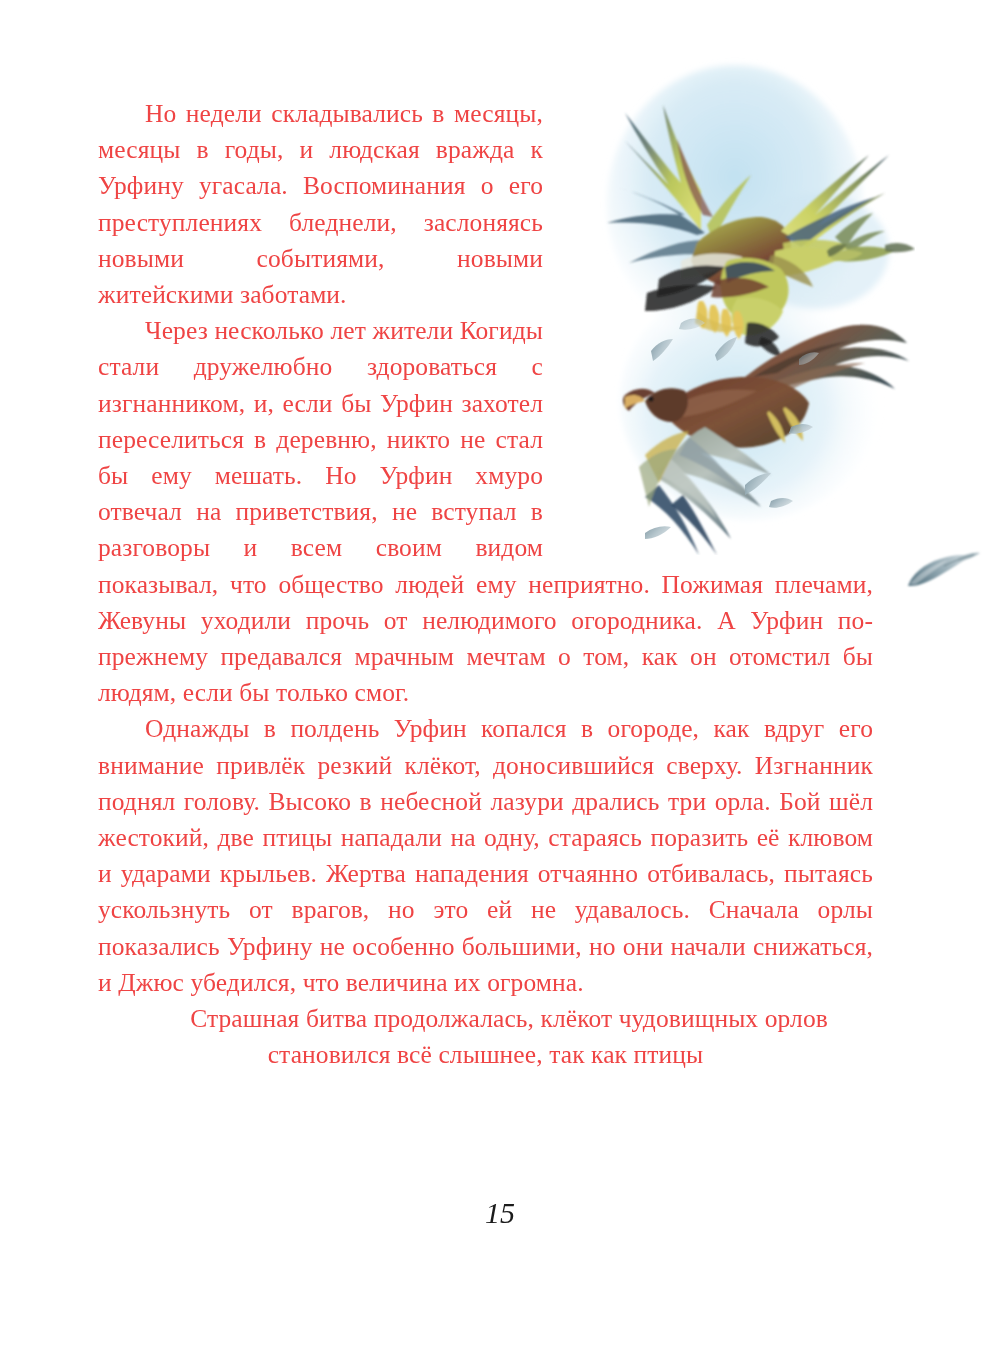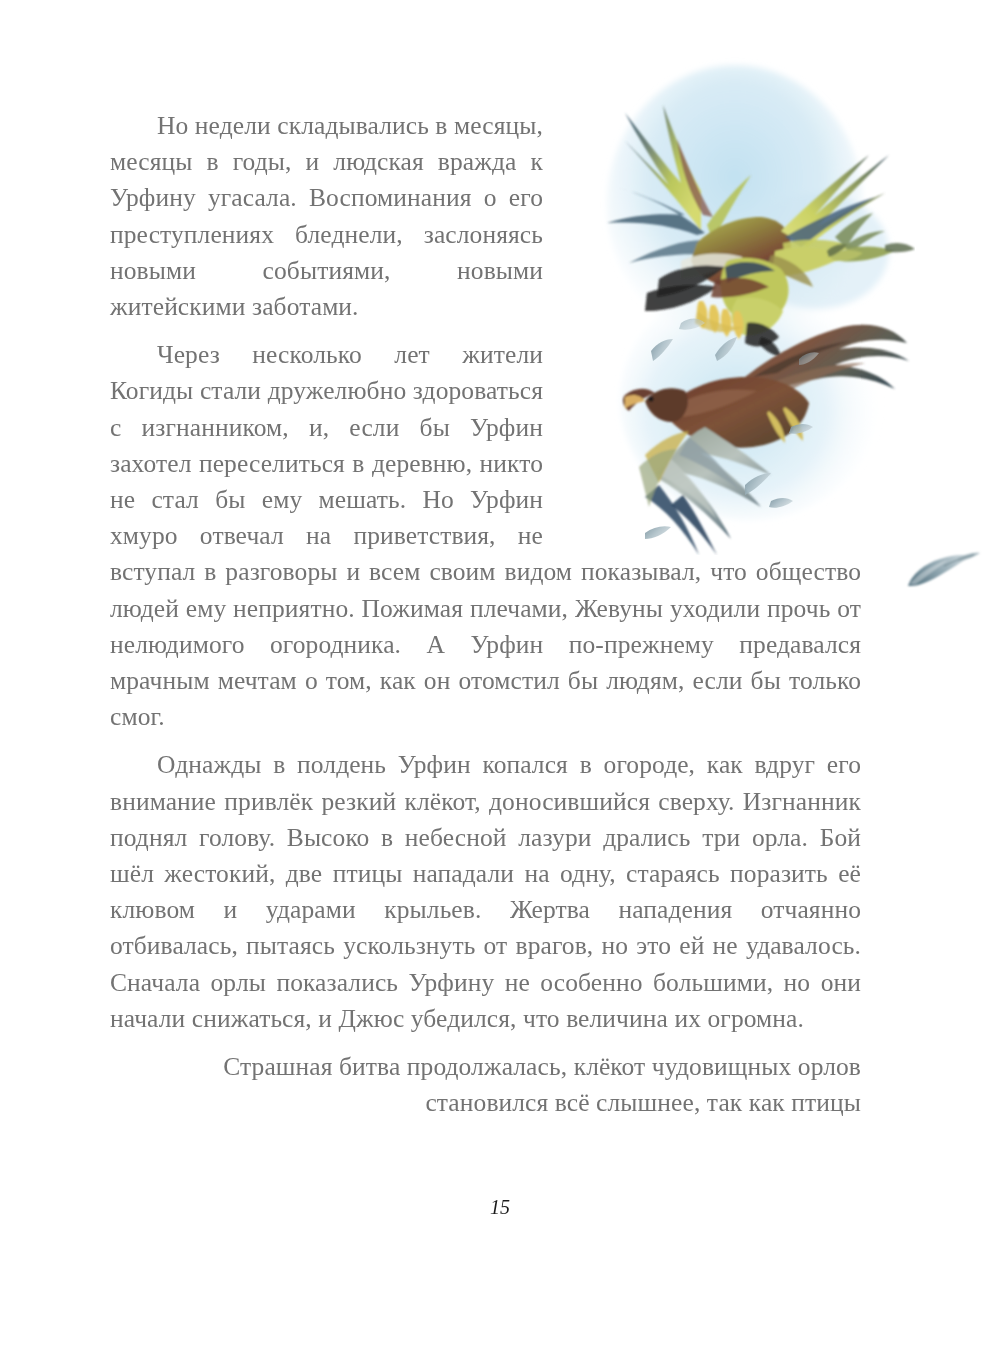--- a/index.html
+++ b/index.html
@@ -49,40 +49,40 @@
   }
   
   .art-float {
     float: right;
     width: 330px;
     height: 448px;
     shape-outside: polygon(0% 0%, 100% 0%, 100% 100%, 0% 100%);
     margin: 0;
   }
   p.para {
-    margin: 12px;
+    margin: 0;
     font-size: 25.5px;
     line-height: 36.2px;
-    color: #737373;
+    color: #ef4444;
     text-align: justify;
     text-indent: 47px;
     hyphens: manual;
     letter-spacing: 0.1px;
   }
-  p.para:last-child { text-align: right; }
+  p.para:last-child { text-align: center; }
 
   
   .folio {
     position: absolute;
     left: 0;
     right: 0;
     top: 1196px;
     text-align: center;
     font-style: italic;
-    font-size: 20px;
+    font-size: 30px;
     color: #1b1b1b;
     z-index: 2;
   }
 </style>
 </head>
 <body>
 
 <div class="page">
 
   <div class="illustration">

